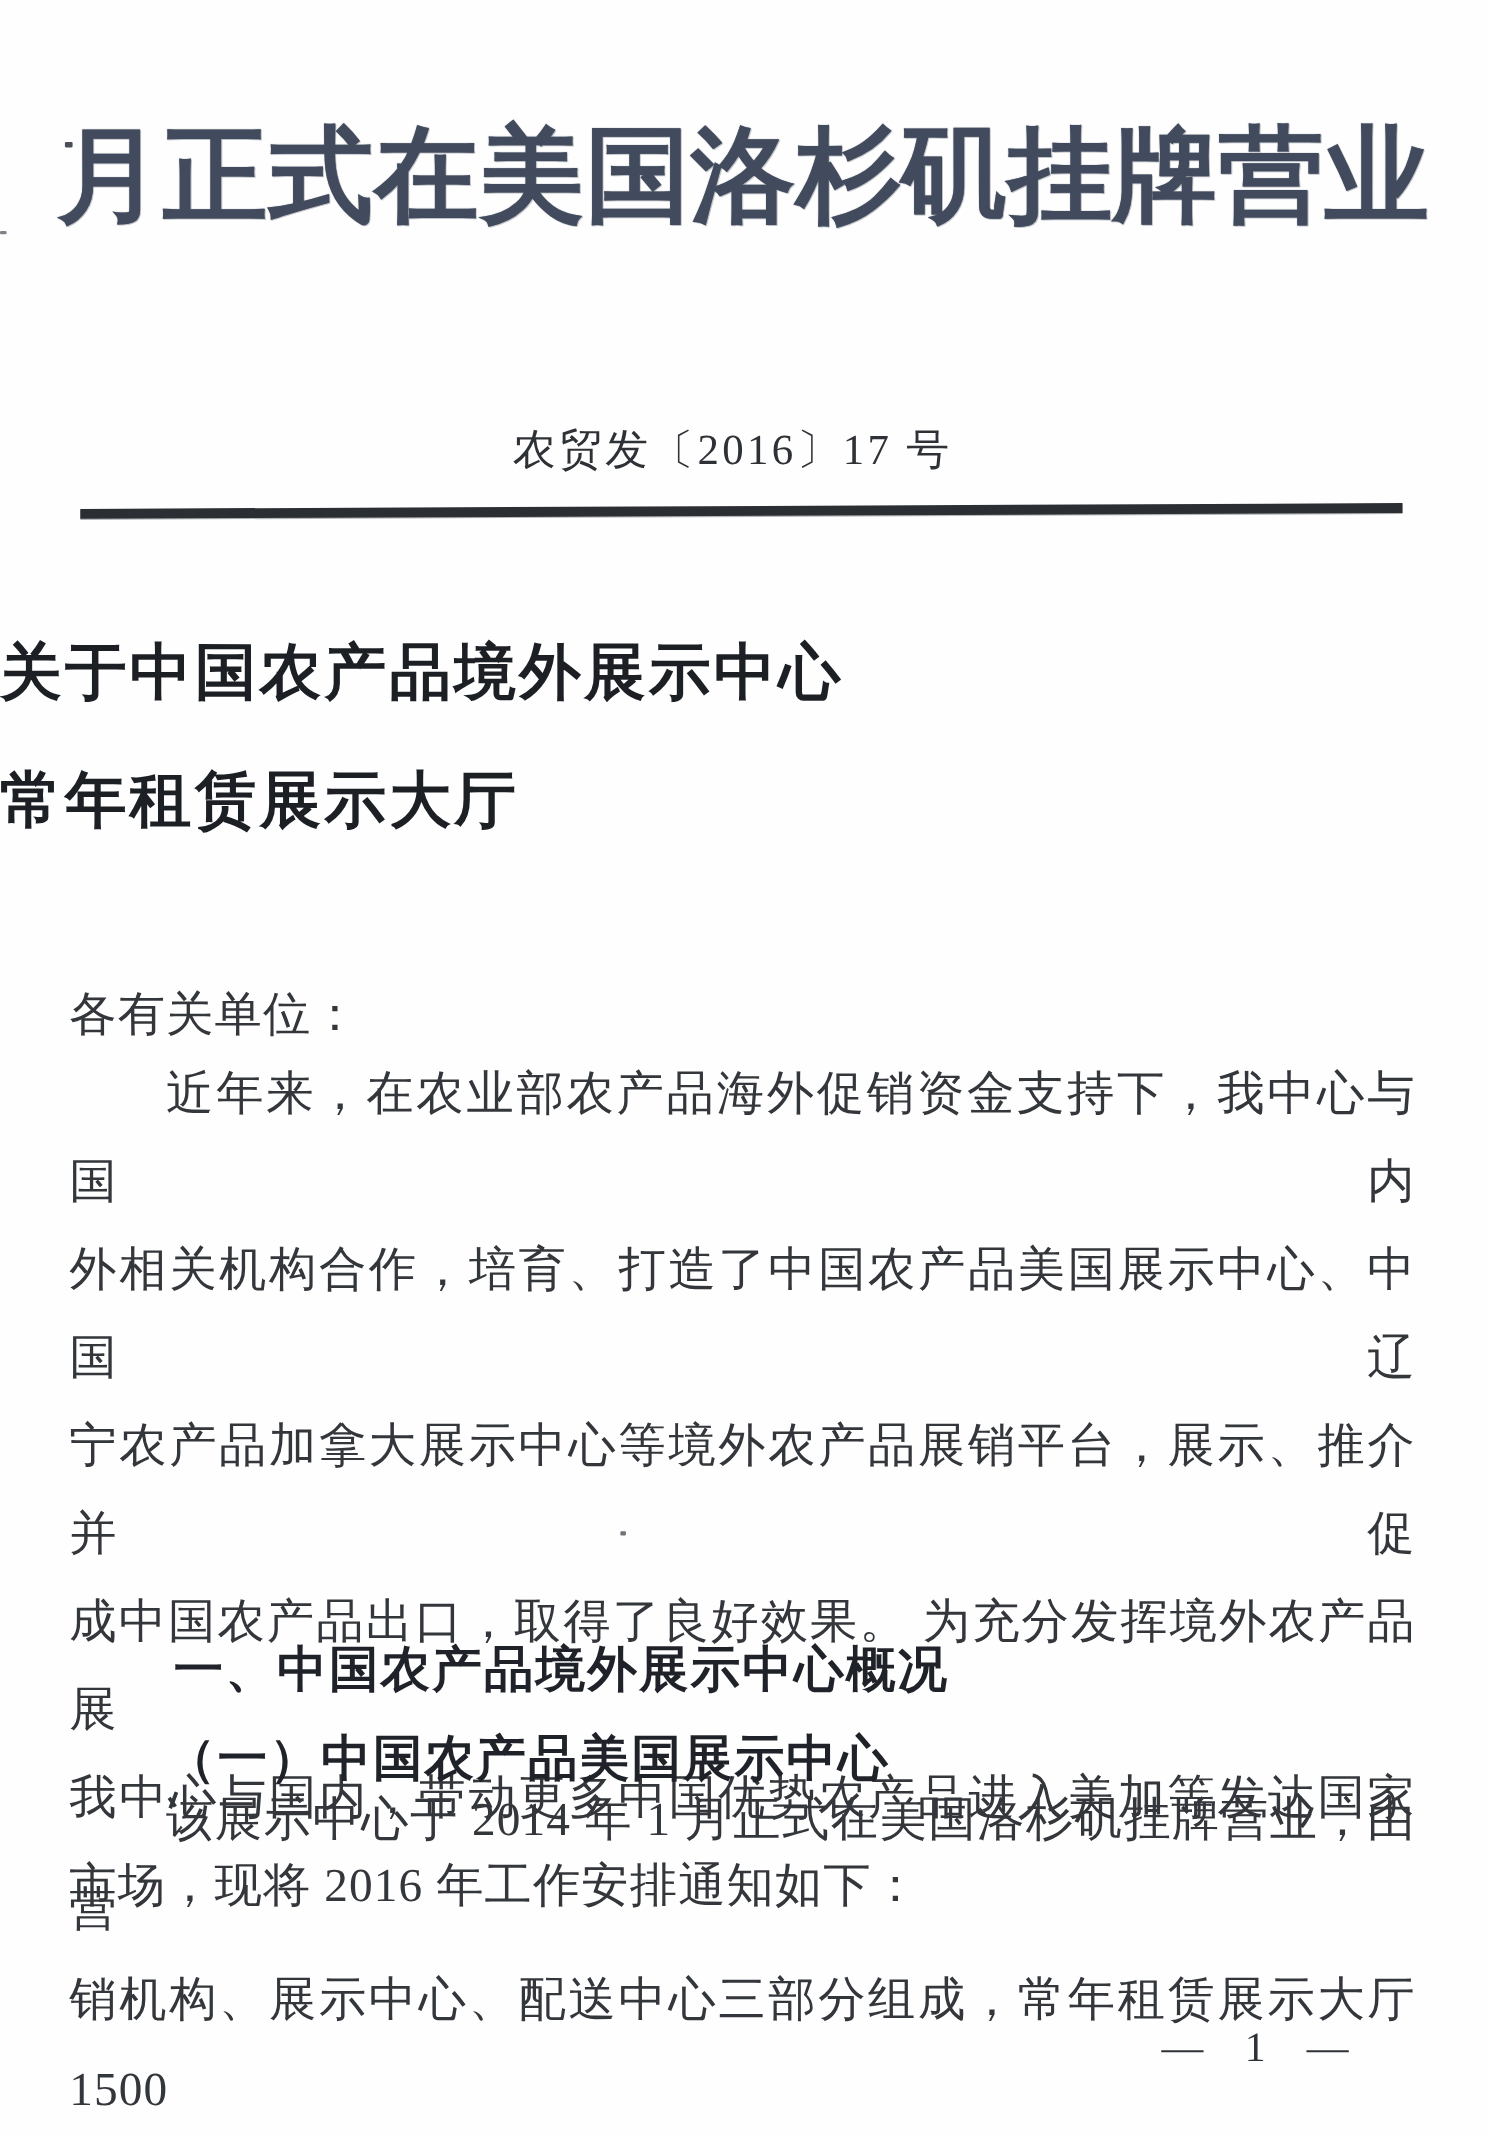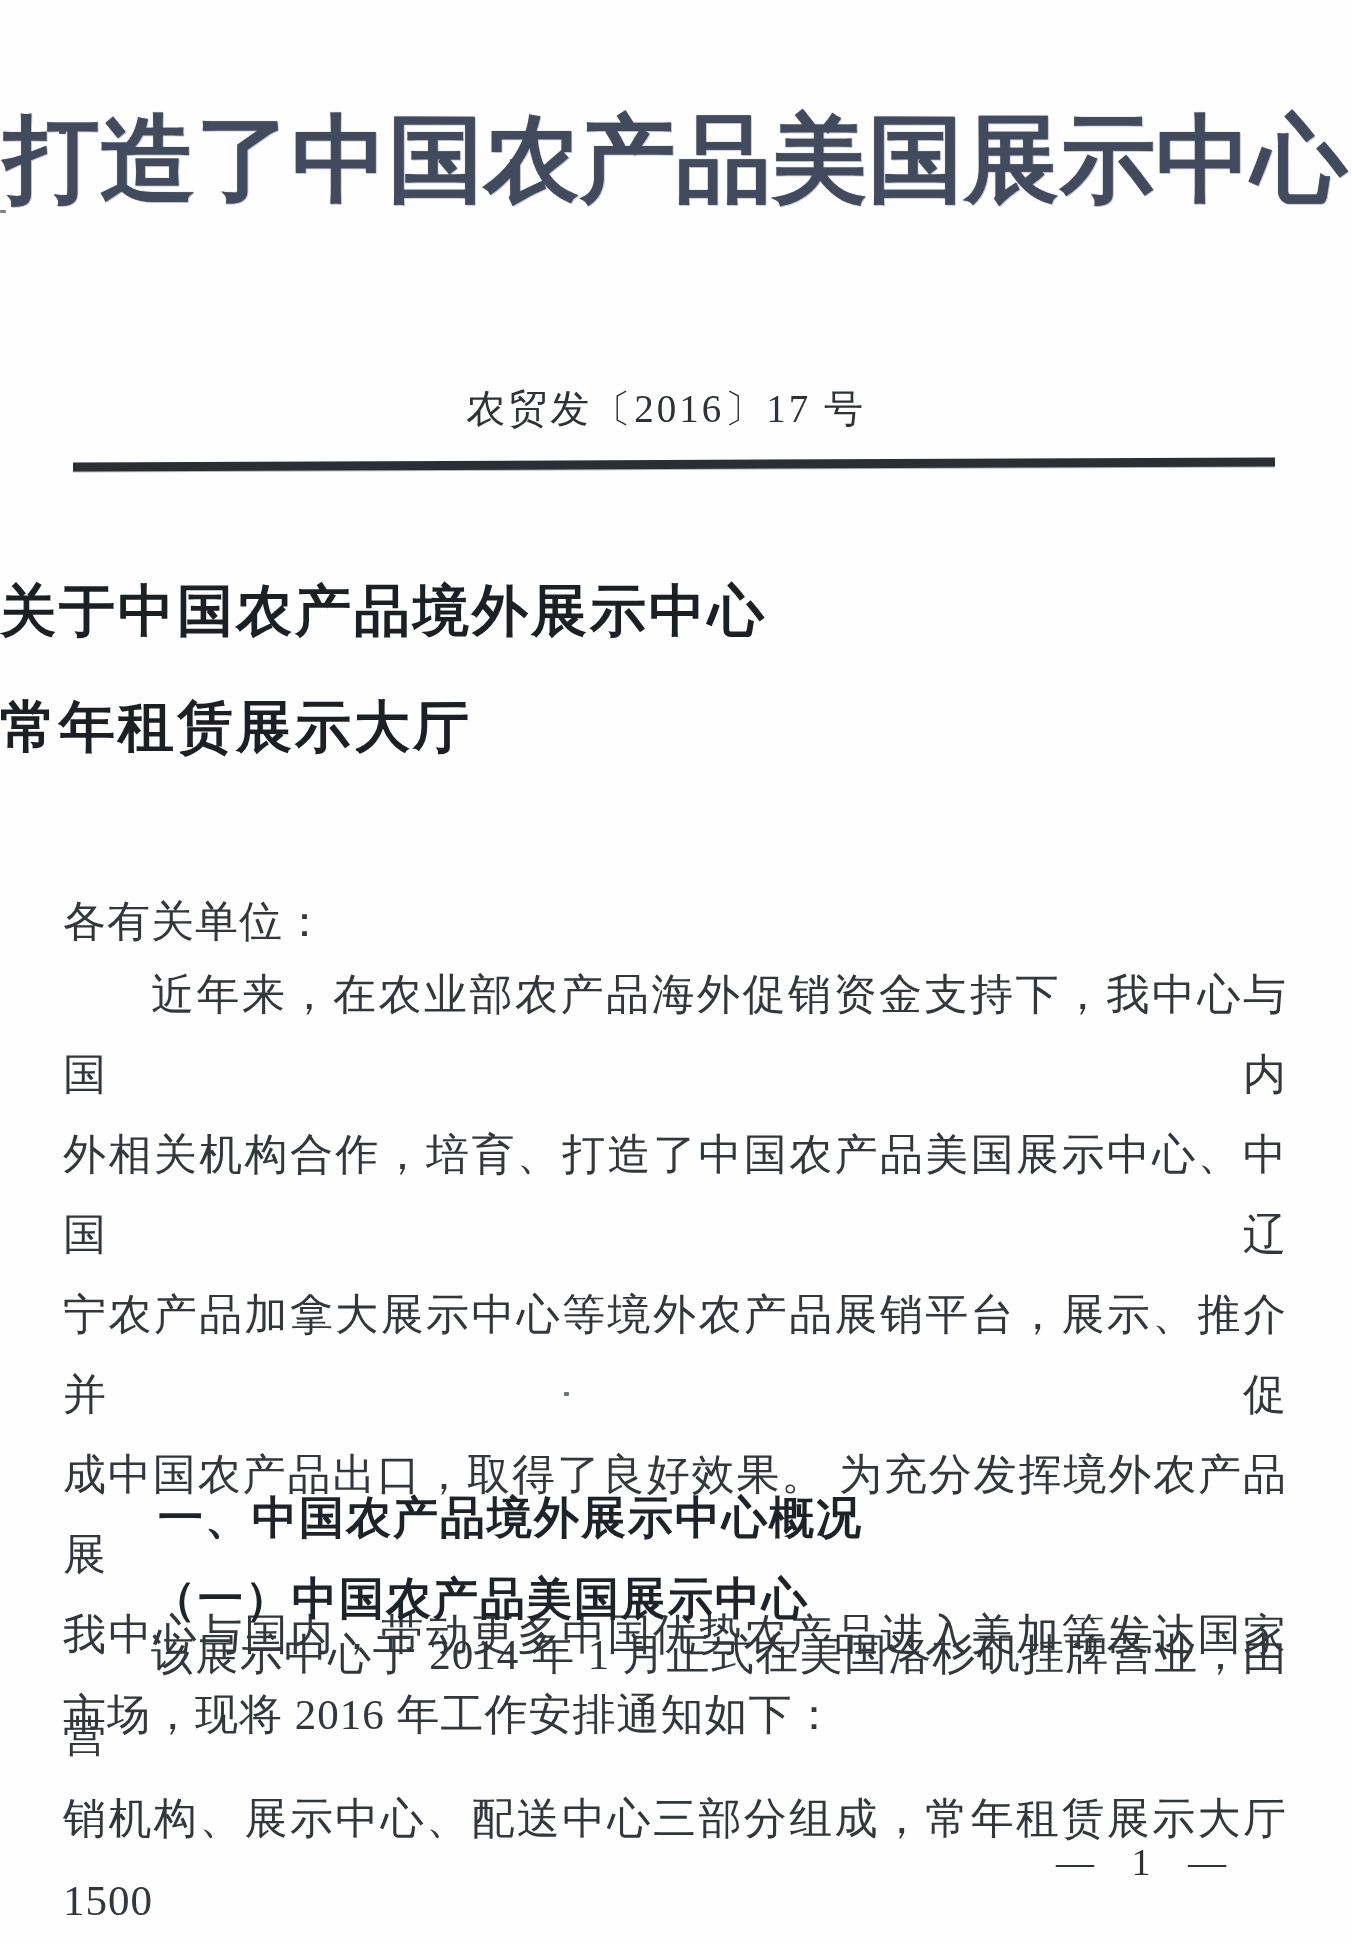--- a/index.html
+++ b/index.html
@@ -113,21 +113,21 @@
   .speck { position: absolute; background: #4a4f58; border-radius: 1px; }
   .speck-a { top: 129px; left: 59px; width: 7px; height: 5px; }
   .speck-b { top: 1392px; left: 564px; width: 5px; height: 4px; opacity: .8; }
   .speck-c { top: 210px; left: 0px; width: 6px; height: 3px; opacity: .7; }
 </style>
 </head>
 <body>
 
 <div class="page">
 
-  <div class="letterhead">打造了中国农产品美国展示中心</div>
+  <div class="letterhead">月正式在美国洛杉矶挂牌营业</div>
 
   <div class="doc-number">农贸发〔2016〕17 号</div>
 
   <div class="rule"></div>
 
   <div class="doc-title line1">关于中国农产品境外展示中心</div>
 
   <div class="doc-title line2">常年租赁展示大厅</div>
 
   <div class="body-text salutation">各有关单位：</div>

